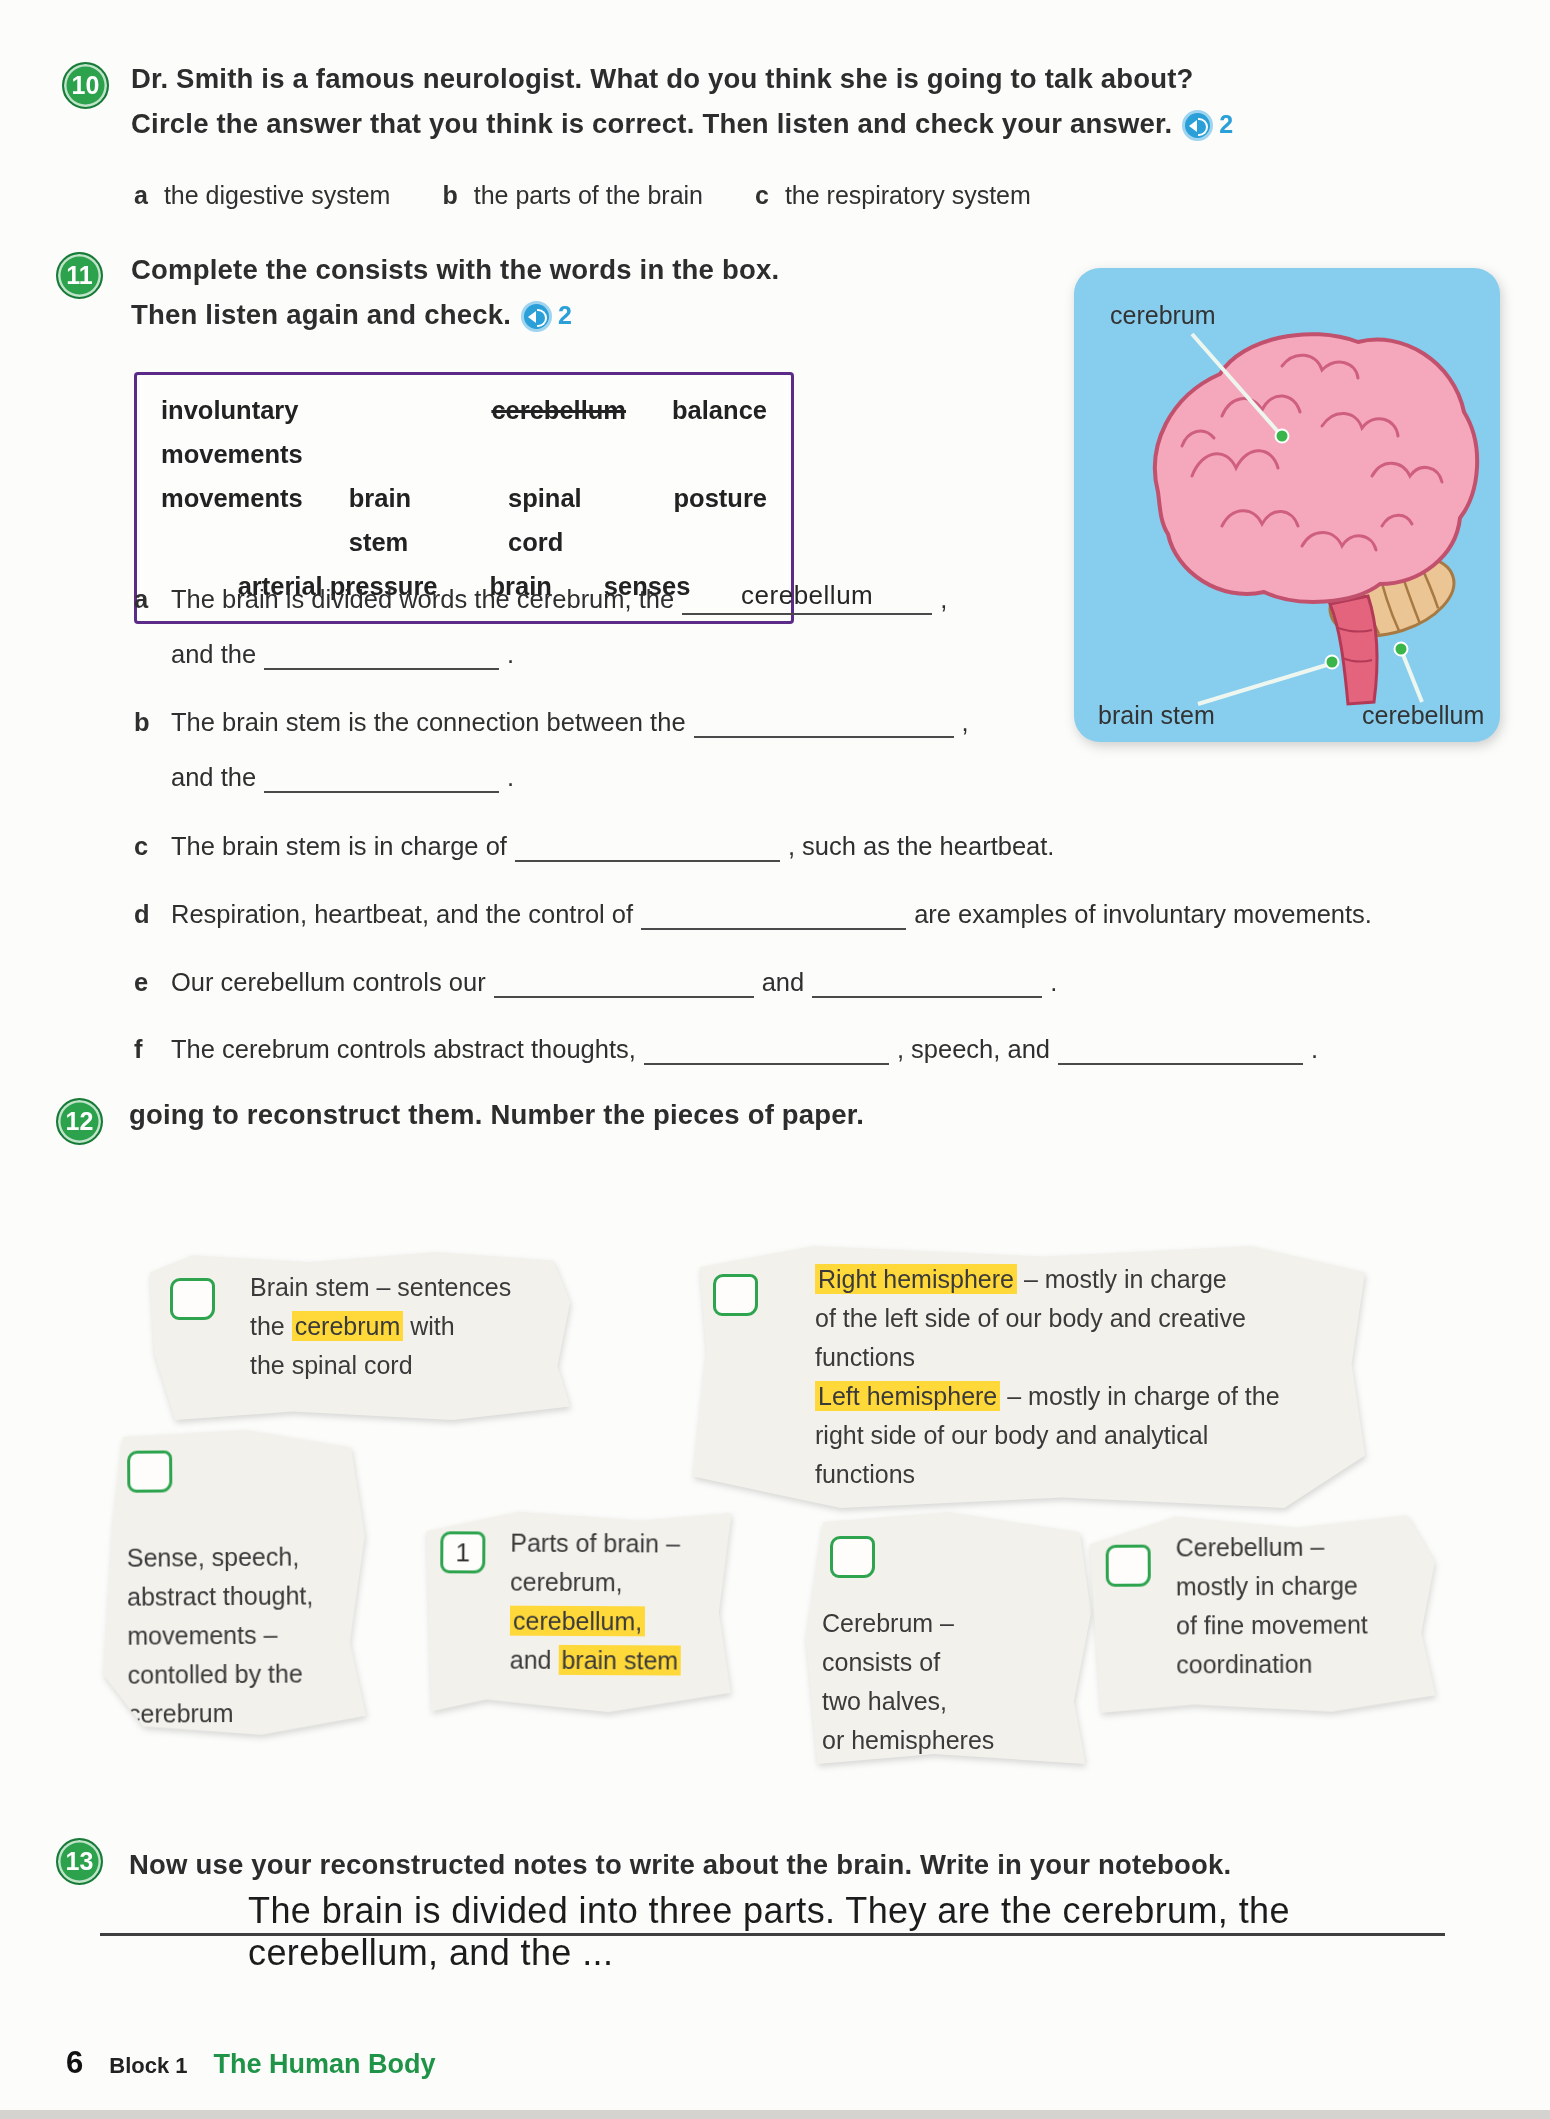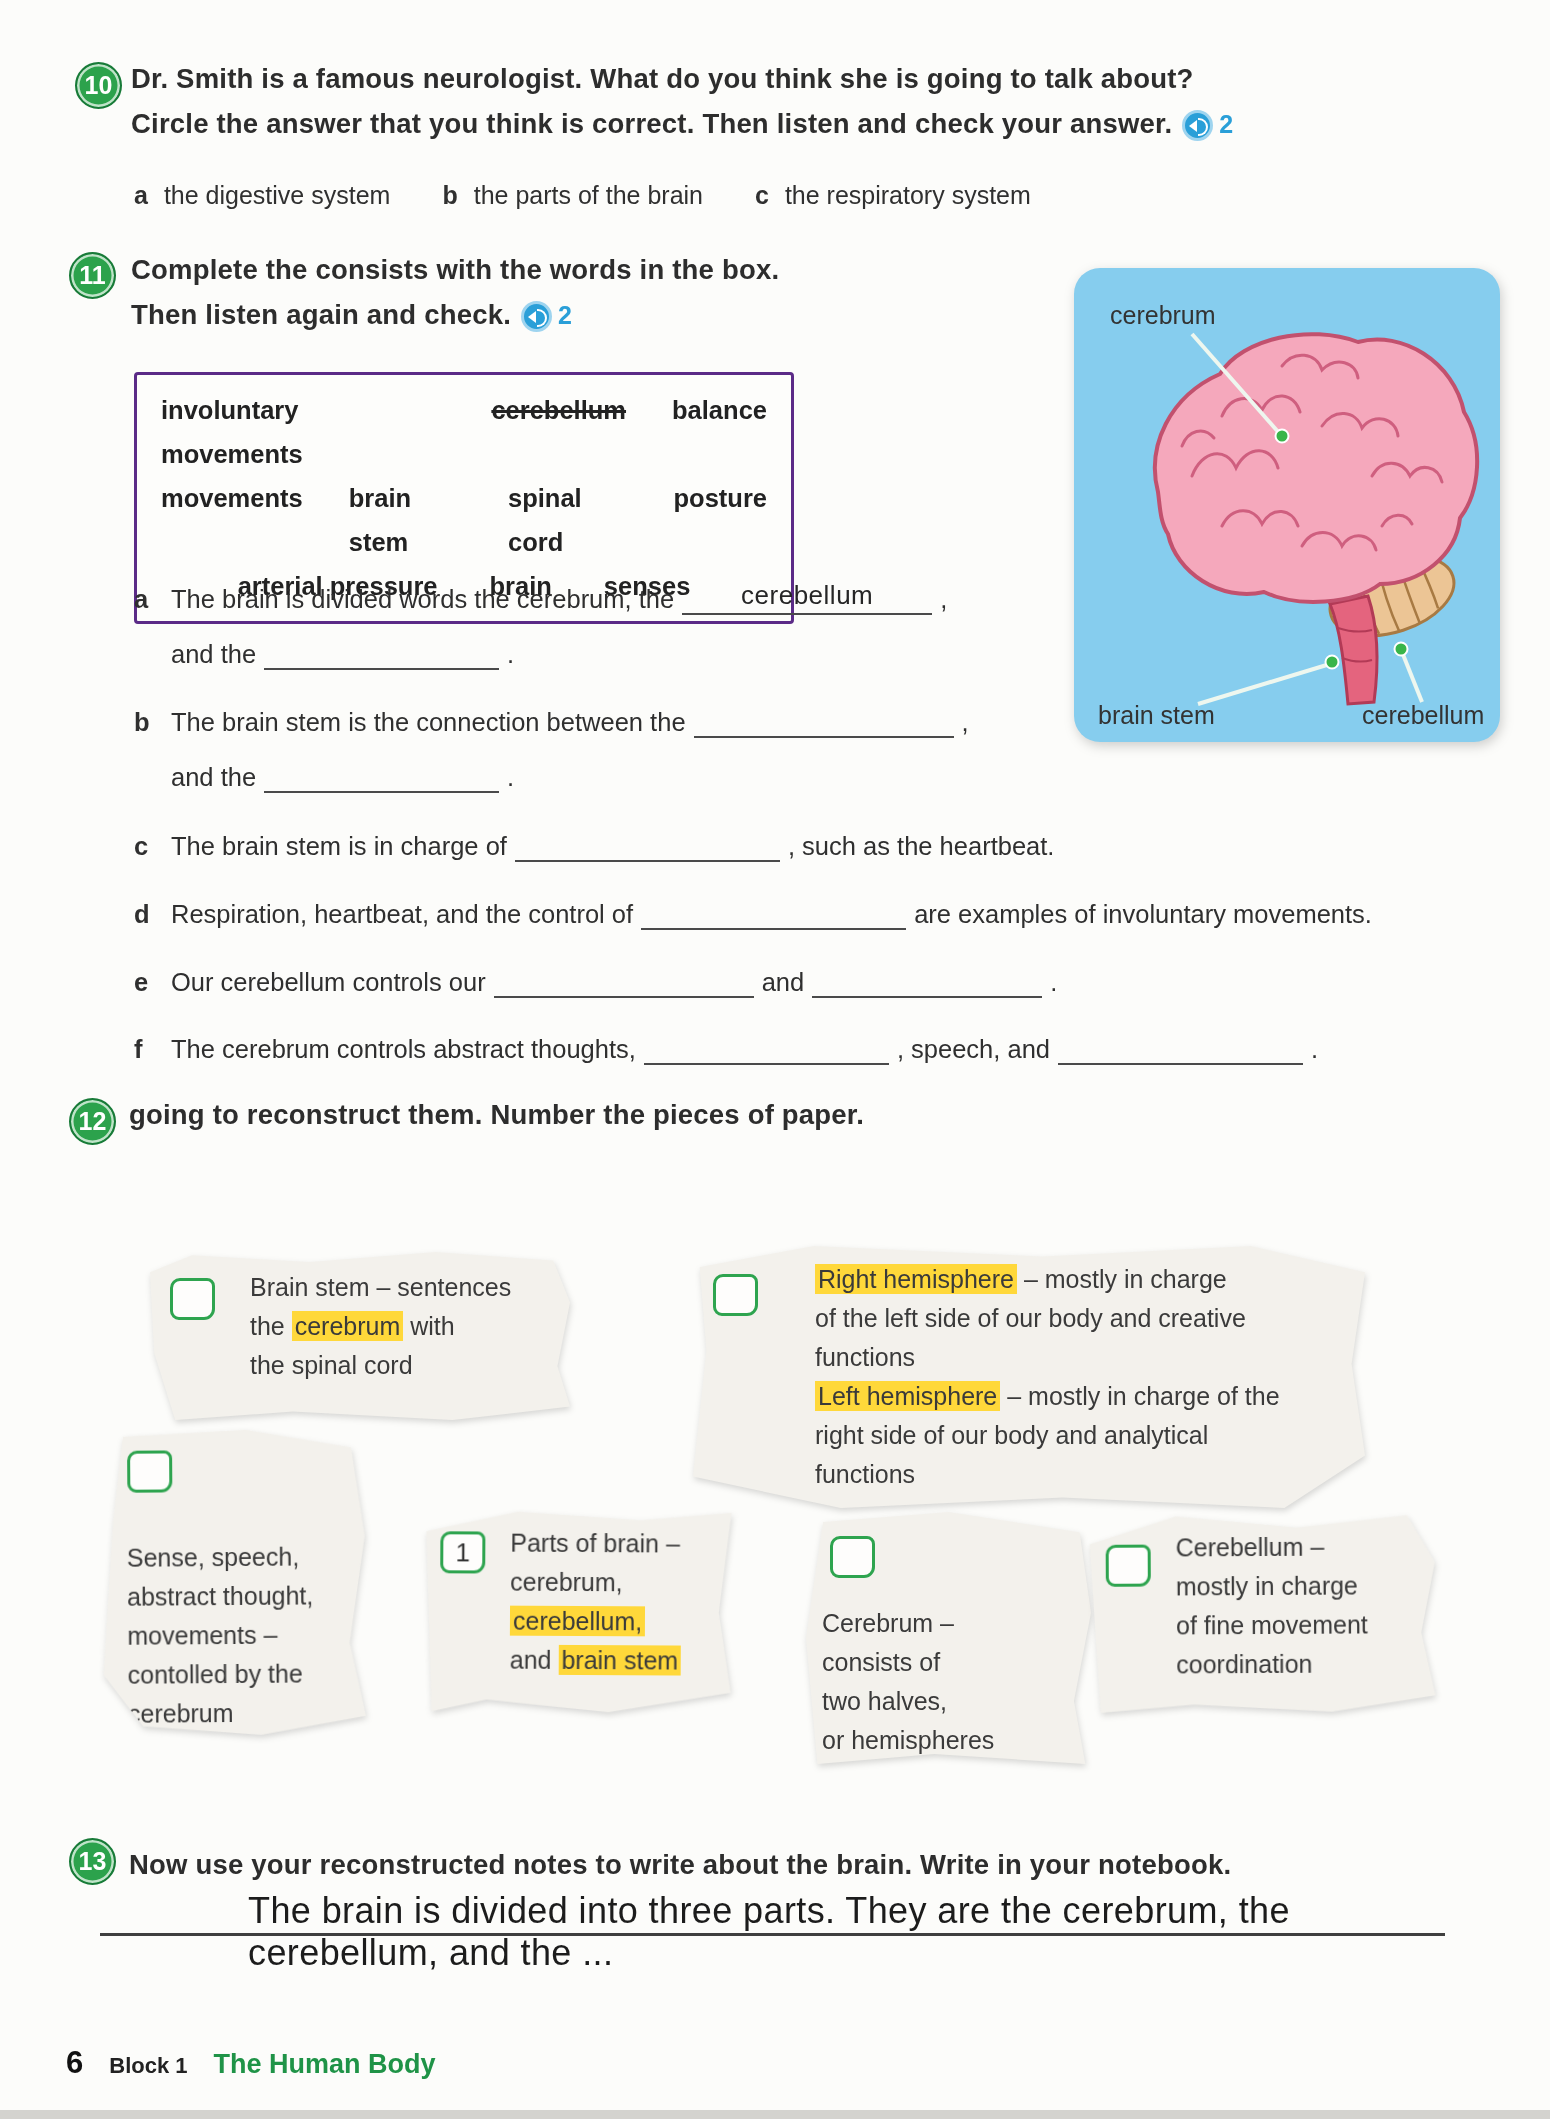--- a/index.html
+++ b/index.html
@@ -5,21 +5,21 @@
   * { margin:0; padding:0; box-sizing:border-box; }
   html,body { background:#e9e9e9; }
   #page { position:relative; width:1550px; height:2119px; background:#fcfcfa;
           font-family:"Liberation Sans","DejaVu Sans",sans-serif; overflow:hidden; }
   .abs { position:absolute; }
 
   .badge { position:absolute; width:47px; height:47px; border-radius:50%;
            background:#2ca24c; border:2px solid #187a38;
            box-shadow: inset 0 0 0 2.5px rgba(255,255,255,.7);
            color:#fff; font-weight:700; font-size:25px;
-           display:flex; align-items:center; justify-content:center;margin-left:13px; }
+           display:flex; align-items:center; justify-content:center; }
 
   .title { font-weight:700; font-size:27.5px; color:#2d2d2d; line-height:45px; letter-spacing:.2px; }
 
   .audio { display:inline-block; width:31px; height:31px; border-radius:50%;
            background:#2a9fd8; border:3px solid #9ed4ef; position:relative;
            vertical-align:-8px; margin:0 6px 0 10px; cursor:pointer; }
   .audio::before { content:""; position:absolute; left:4px; top:7px;
            border-top:6px solid transparent; border-bottom:6px solid transparent;
            border-right:8px solid #fff; }
   .audio::after { content:""; position:absolute; left:13px; top:5px; width:8px; height:14px;

